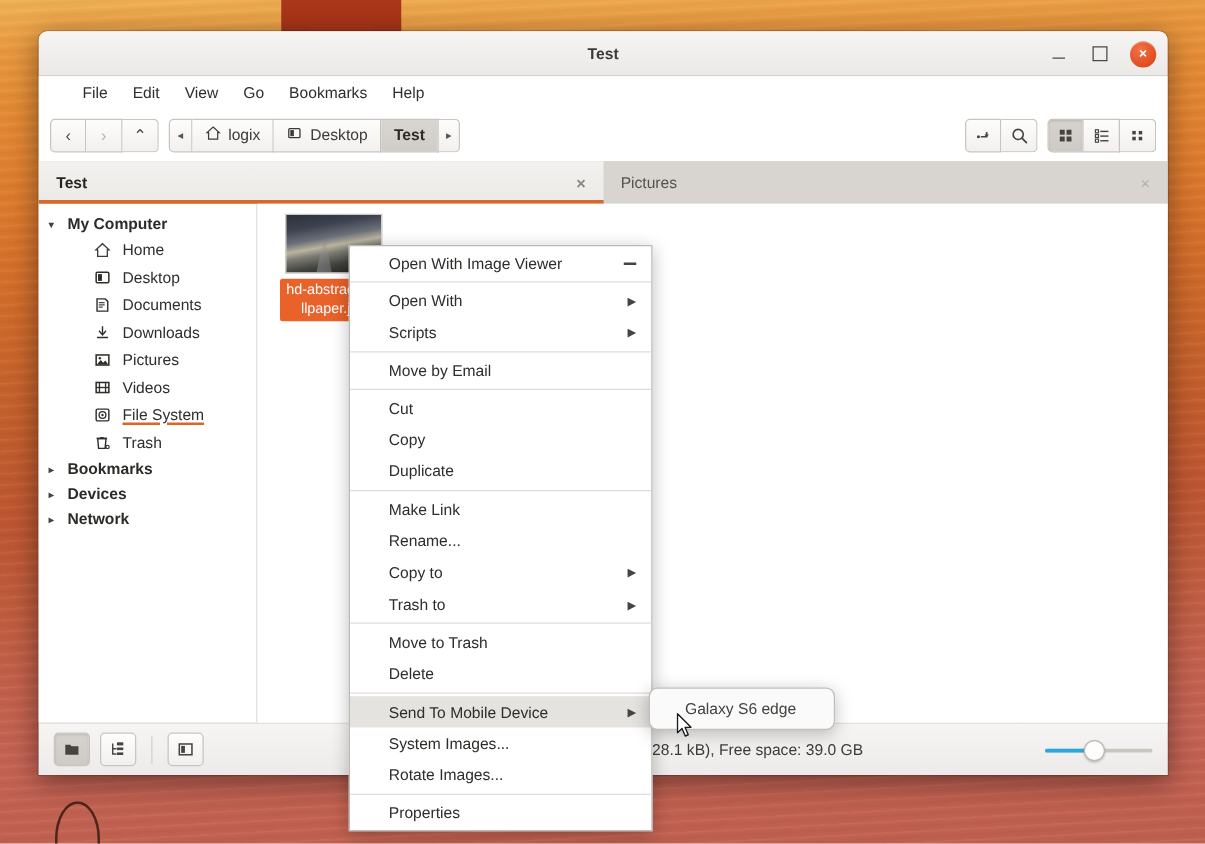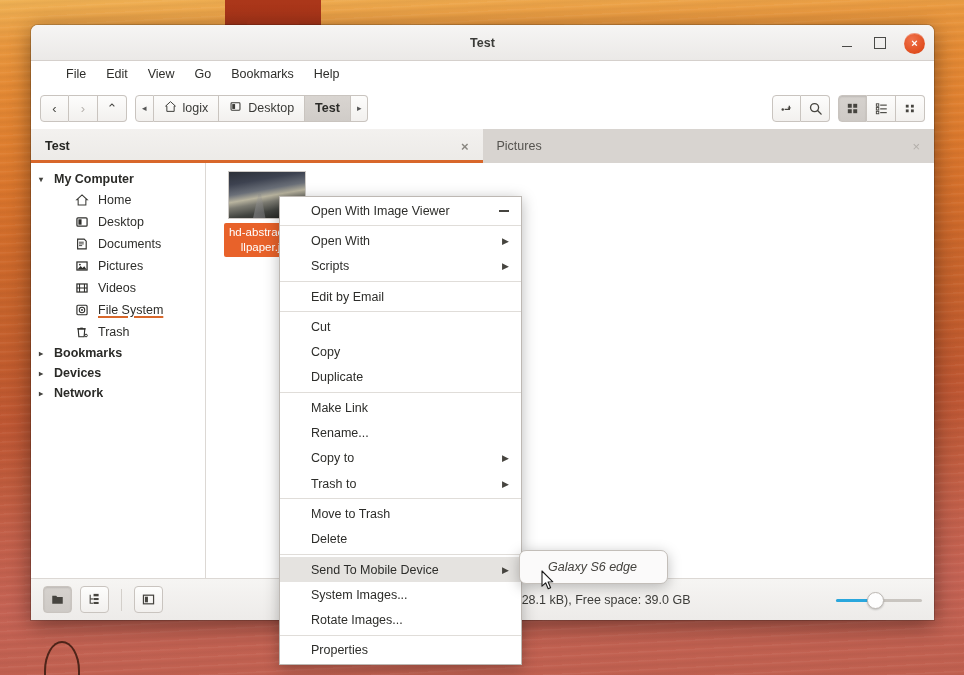--- a/index.html
+++ b/index.html
@@ -313,21 +313,20 @@
   
   #submenu {
     position: absolute; left: 519px; top: 550px;
     background: #fbfafa;
     border: 1px solid #c3beb9;
     border-radius: 7px;
     box-shadow: 0 3px 14px rgba(0,0,0,0.26);
     padding: 4px 0;
     font-size: 12.5px;
     z-index: 60;
-    font-style: italic;
   }
   .sub-item {
     height: 24px; display: flex; align-items: center;
     padding: 0 30px 0 28px; color: #44423e; cursor: pointer;
     white-space: nowrap;
   }
 
   
   #cursor {
     position: absolute; left: 541px; top: 570px;
@@ -490,20 +489,30 @@
             <svg width="14" height="14" viewBox="0 0 16 16">
                 <path d="M3 2.4 h7.5 l2.3 2.3 v8.9 h-9.8 z" fill="none" stroke="#2e2e2b" stroke-width="1.3"></path>
                 <rect x="4.6" y="5.4" width="5.4" height="1" fill="#2e2e2b"></rect>
                 <rect x="4.6" y="7.4" width="5.4" height="1" fill="#2e2e2b"></rect>
                 <rect x="4.6" y="9.4" width="3.6" height="1" fill="#2e2e2b"></rect>
               </svg>
           </span>
           <span class="side-label">Documents</span>
         </div>
 
+        <div class="side-item">
+          <span class="side-ico">
+            <svg width="14" height="14" viewBox="0 0 16 16">
+                <path d="M8 2.2 V9.4" stroke="#2e2e2b" stroke-width="1.3" fill="none"></path>
+                <path d="M4.8 6.4 L8 10.2 L11.2 6.4" fill="none" stroke="#2e2e2b" stroke-width="1.3"></path>
+                <path d="M3 12.6 h10" stroke="#2e2e2b" stroke-width="1.3"></path>
+              </svg>
+          </span>
+          <span class="side-label">Downloads</span>
+        </div>
 
 
         <div class="side-item">
           <span class="side-ico">
             <svg width="14" height="14" viewBox="0 0 16 16">
                 <rect x="2.2" y="3.4" width="11.6" height="9.2" fill="none" stroke="#2e2e2b" stroke-width="1.4"></rect>
                 <circle cx="5.6" cy="6.4" r="1.1" fill="#2e2e2b"></circle>
                 <path d="M2.8 12 L6.4 8 L8.6 10.4 L10.6 8.4 L13.2 12 Z" fill="#2e2e2b"></path>
               </svg>
           </span>
@@ -607,21 +616,21 @@
       <div class="ctx-item">
         <span class="ctx-label">Open With</span>
         <span class="ctx-sub">▶</span>
       </div>
       <div class="ctx-item">
         <span class="ctx-label">Scripts</span>
         <span class="ctx-sub">▶</span>
       </div>
       <div class="ctx-sep"></div>
       <div class="ctx-item">
-        <span class="ctx-label">Edit by Email</span>
+        <span class="ctx-label">Move by Email</span>
       </div>
       <div class="ctx-sep"></div>
       <div class="ctx-item">
         <span class="ctx-label">Cut</span>
       </div>
       <div class="ctx-item">
         <span class="ctx-label">Copy</span>
       </div>
       <div class="ctx-item">
         <span class="ctx-label">Duplicate</span>

